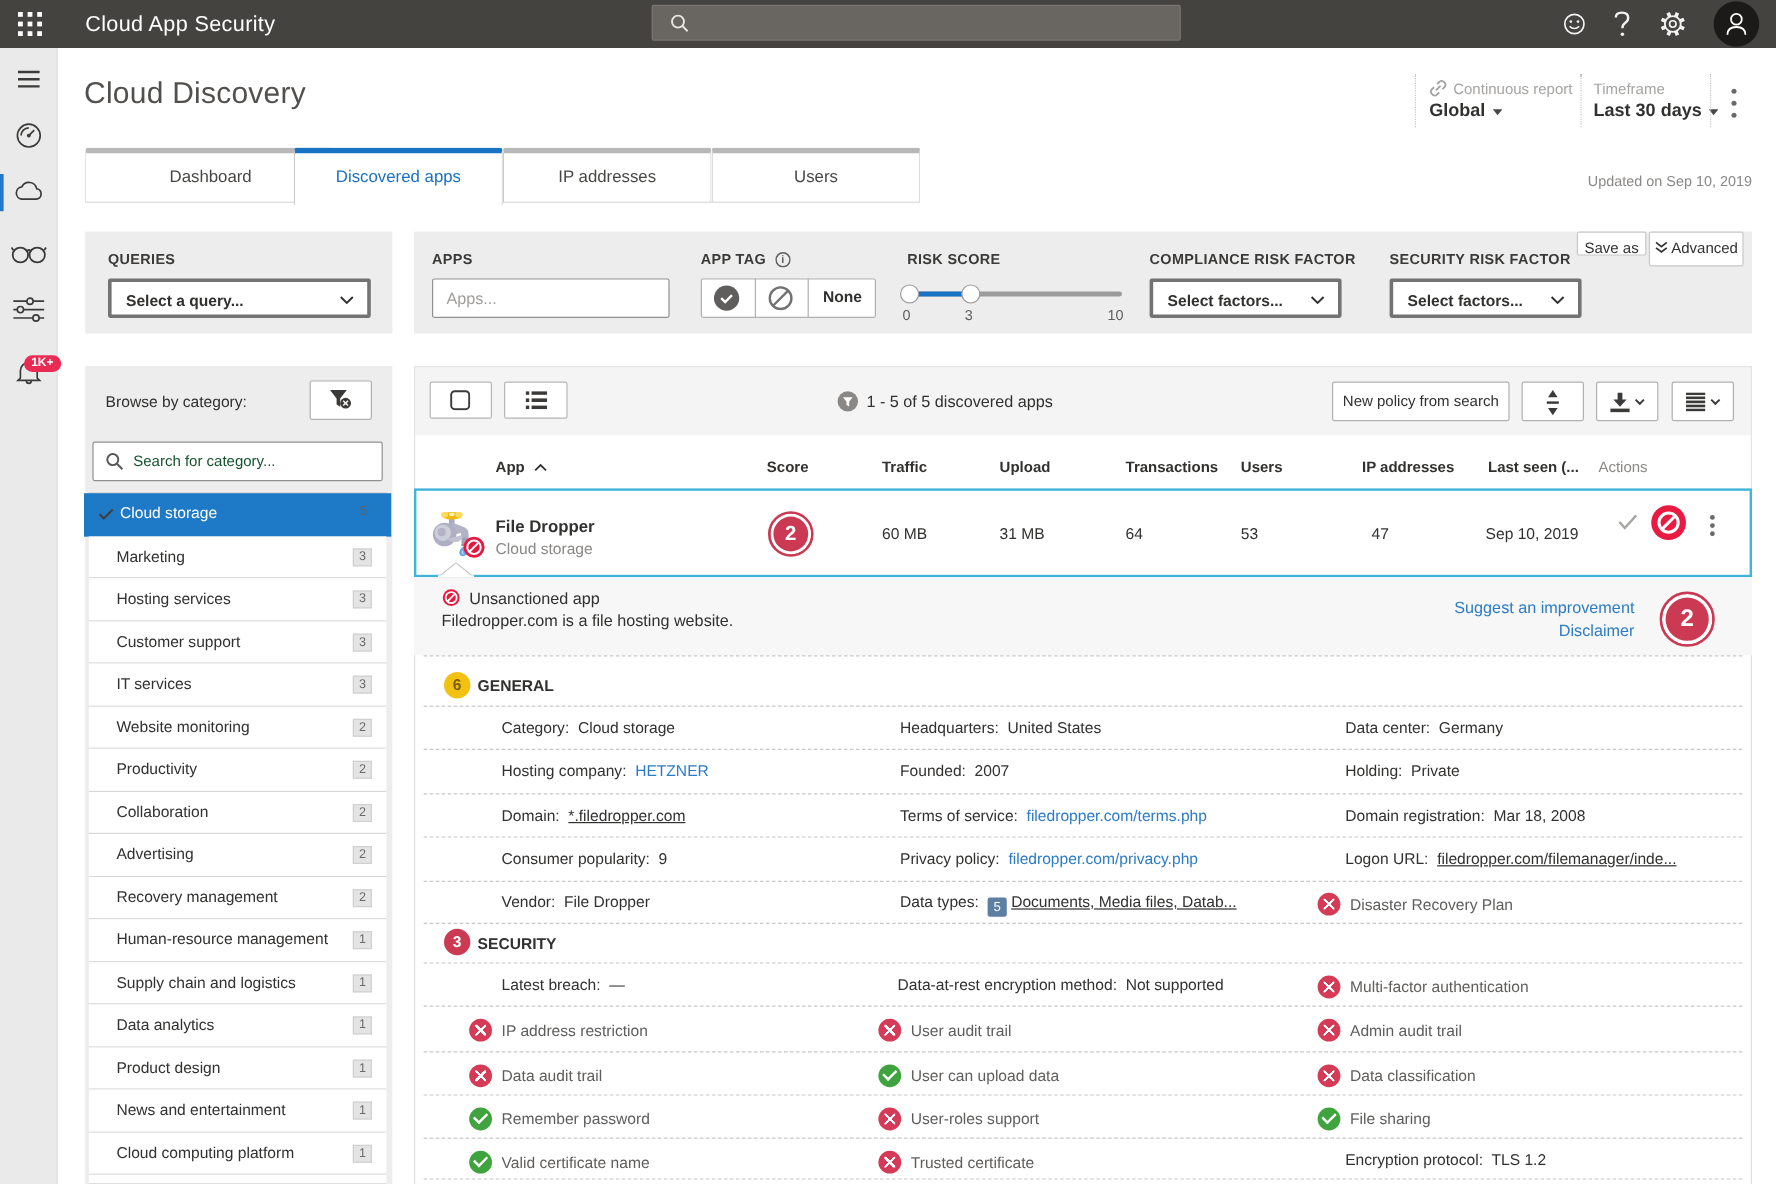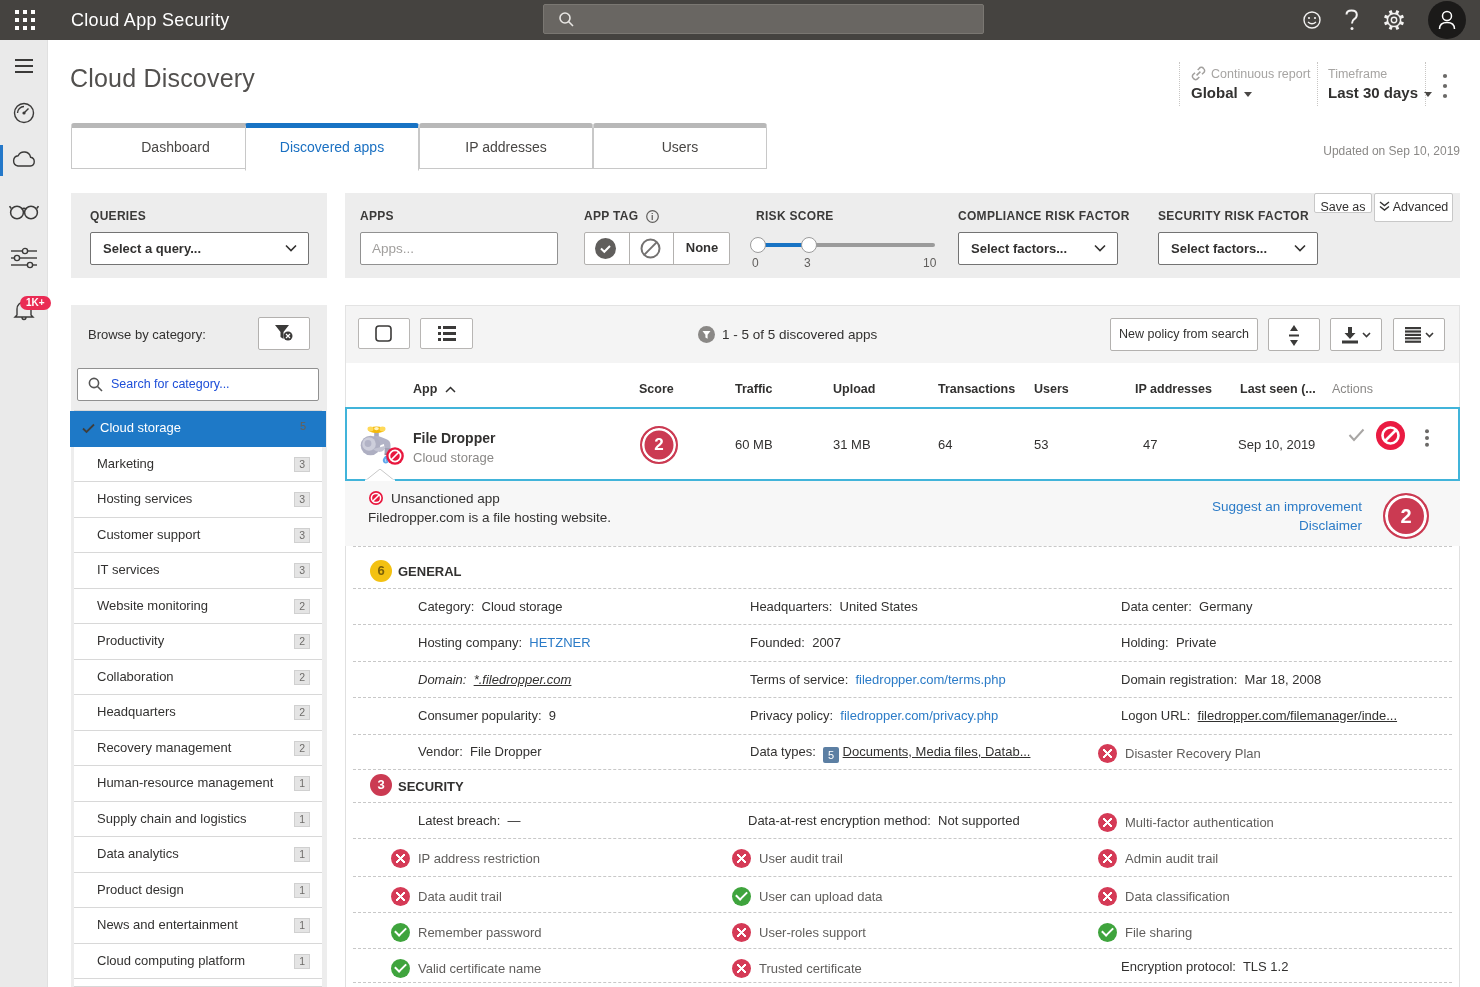--- a/index.html
+++ b/index.html
@@ -31,21 +31,21 @@
 .caret-dn { display:inline-block; width:0; height:0; border-left:4.5px solid transparent; border-right:4.5px solid transparent; border-top:5px solid #4a4846; margin-left:6px; vertical-align:1px; }
 
 
 .tab { position:absolute; top:123px; height:46px; background:#fff; border:1px solid #c8c8c8; border-top:5px solid #b8b8b8; border-radius:3px 3px 0 0; font-size:14px; color:#484644; text-align:center; line-height:38px; }
 .tab.active { border-top:5px solid #1873c4; border-bottom:1px solid #fff; height:48px; color:#1a70c2; z-index:3; }
 .updated { position:absolute; left:1240px; top:144px; width:220px; text-align:right; font-size:12px; color:#8a8886; }
 
 
 .panel { position:absolute; background:#ededed; }
 .flabel { position:absolute; font-size:12px; font-weight:bold; color:#3b3a39; letter-spacing:.3px; }
-.fselect { position:absolute; height:33px; background:#fff; border:1px solid #737373; border-radius:2px; font-size:13px; font-weight:bold; color:#323130; line-height:31px; padding-left:12px; }
+.fselect { position:absolute; height:33px; background:#fff; border:3px solid #737373; border-radius:2px; font-size:13px; font-weight:bold; color:#323130; line-height:31px; padding-left:12px; }
 .fselect .chev { position:absolute; right:11px; top:11px; }
 .finput { position:absolute; height:33px; background:#fff; border:1px solid #919191; border-radius:2px; font-size:13.5px; color:#a19f9d; line-height:31px; padding-left:11px; }
 .whitebtn { position:absolute; background:#fff; border:1px solid #b3b1af; border-radius:2px; font-size:12.5px; color:#323130; text-align:center; }
 
 
 .cat-row { height:35.5px; background:#fff; border-bottom:1px solid #d8d8d8; position:relative; font-size:13px; color:#323130; line-height:34px; }
 .cat-row .nm { position:absolute; left:23px; top:0; }
 .cat-row .ct { position:absolute; right:12px; top:10px; background:#e4e4e4; border:1px solid #d0d0d0; color:#6e6c6a; font-size:10.5px; line-height:13px; padding:0 4px; min-width:14px; text-align:center; }
 .cat-sel { background:#1e79c7; color:#fff; margin:0 -4px; padding:0 4px; border-bottom:1px solid #1e79c7; }
 .cat-sel .ct { background:transparent; border:none; color:#6b5f51; font-size:11px; right:16px; }
@@ -301,21 +301,21 @@
       <path d="M2 2 L16 2 L10.5 9 L10.5 16 L7.5 14 L7.5 9 Z" fill="#3b3a39"></path>
       <circle cx="15" cy="13" r="4.5" fill="#3b3a39"></circle>
       <path d="M13 11 L17 15 M17 11 L13 15" stroke="#fff" stroke-width="1.2"></path>
     </svg>
 </div>
 <div class="abs" style="left:77px; top:368px; width:242px; height:33px; background:#fff; border:1px solid #919191; border-radius:2px;">
   <svg width="15" height="15" viewBox="0 0 15 15" style="position:absolute; left:10px; top:8px;">
       <circle cx="6" cy="6" r="4.6" fill="none" stroke="#555" stroke-width="1.6"></circle>
       <line x1="9.5" y1="9.5" x2="14" y2="14" stroke="#555" stroke-width="1.6"></line>
     </svg>
-  <div style="position:absolute; left:33px; top:8px; font-size:12.5px; color:#1d4ed8;">Search for category...</div>
+  <div style="position:absolute; left:33px; top:8px; font-size:12.5px; color:#14532d;">Search for category...</div>
 </div>
 
 <div class="abs" style="left:74px; top:410px; width:248px; border-top:1px solid #d8d8d8;">
   <div class="cat-row cat-sel">
     <svg width="13" height="11" viewBox="0 0 13 11" style="position:absolute; left:12px; top:12px;">
         <path d="M1 5.5 L4.5 9 L12 1.5" fill="none" stroke="#3f3e3c" stroke-width="1.8"></path>
       </svg>
     <span class="nm">Cloud storage</span>
       <span class="ct" style="top:9px;">5</span>
   </div>
@@ -341,21 +341,21 @@
     </div>
   <div class="cat-row">
       <span class="nm">Productivity</span>
       <span class="ct">2</span>
     </div>
   <div class="cat-row">
       <span class="nm">Collaboration</span>
       <span class="ct">2</span>
     </div>
   <div class="cat-row">
-      <span class="nm">Headquarters</span>
+      <span class="nm">Advertising</span>
       <span class="ct">2</span>
     </div>
   <div class="cat-row">
       <span class="nm">Recovery management</span>
       <span class="ct">2</span>
     </div>
   <div class="cat-row">
       <span class="nm">Human-resource management</span>
       <span class="ct">1</span>
     </div>
@@ -530,21 +530,21 @@
   <div class="cell" style="left:65px; top:10px;">Category:&nbsp; Cloud storage</div>
   <div class="cell" style="left:397px; top:10px;">Headquarters:&nbsp; United States</div>
   <div class="cell" style="left:768px; top:10px;">Data center:&nbsp; Germany</div>
 </div>
 <div class="drow" style="top:624px; height:37px;">
   <div class="cell" style="left:65px; top:10px;">Hosting company:&nbsp; <span class="bluelink">HETZNER</span></div>
   <div class="cell" style="left:397px; top:10px;">Founded:&nbsp; 2007</div>
   <div class="cell" style="left:768px; top:10px;">Holding:&nbsp; Private</div>
 </div>
 <div class="drow" style="top:661px; height:36px;">
-  <div class="cell" style="left:65px; top:10px;font-style:italic;">Domain:&nbsp; <span class="darklink">*.filedropper.com</span></div>
+  <div class="cell" style="left:65px; top:10px;">Domain:&nbsp; <span class="darklink">*.filedropper.com</span></div>
   <div class="cell" style="left:397px; top:10px;">Terms of service:&nbsp; <span class="bluelink">filedropper.com/terms.php</span></div>
   <div class="cell" style="left:768px; top:10px;">Domain registration:&nbsp; Mar 18, 2008</div>
 </div>
 <div class="drow" style="top:697px; height:37px;">
   <div class="cell" style="left:65px; top:10px;">Consumer popularity:&nbsp; 9</div>
   <div class="cell" style="left:397px; top:10px;">Privacy policy:&nbsp; <span class="bluelink">filedropper.com/privacy.php</span></div>
   <div class="cell" style="left:768px; top:10px;">Logon URL:&nbsp; <span class="darklink">filedropper.com/filemanager/inde...</span></div>
 </div>
 <div class="drow" style="top:734px; height:35px;">
   <div class="cell" style="left:65px; top:9px;">Vendor:&nbsp; File Dropper</div>

